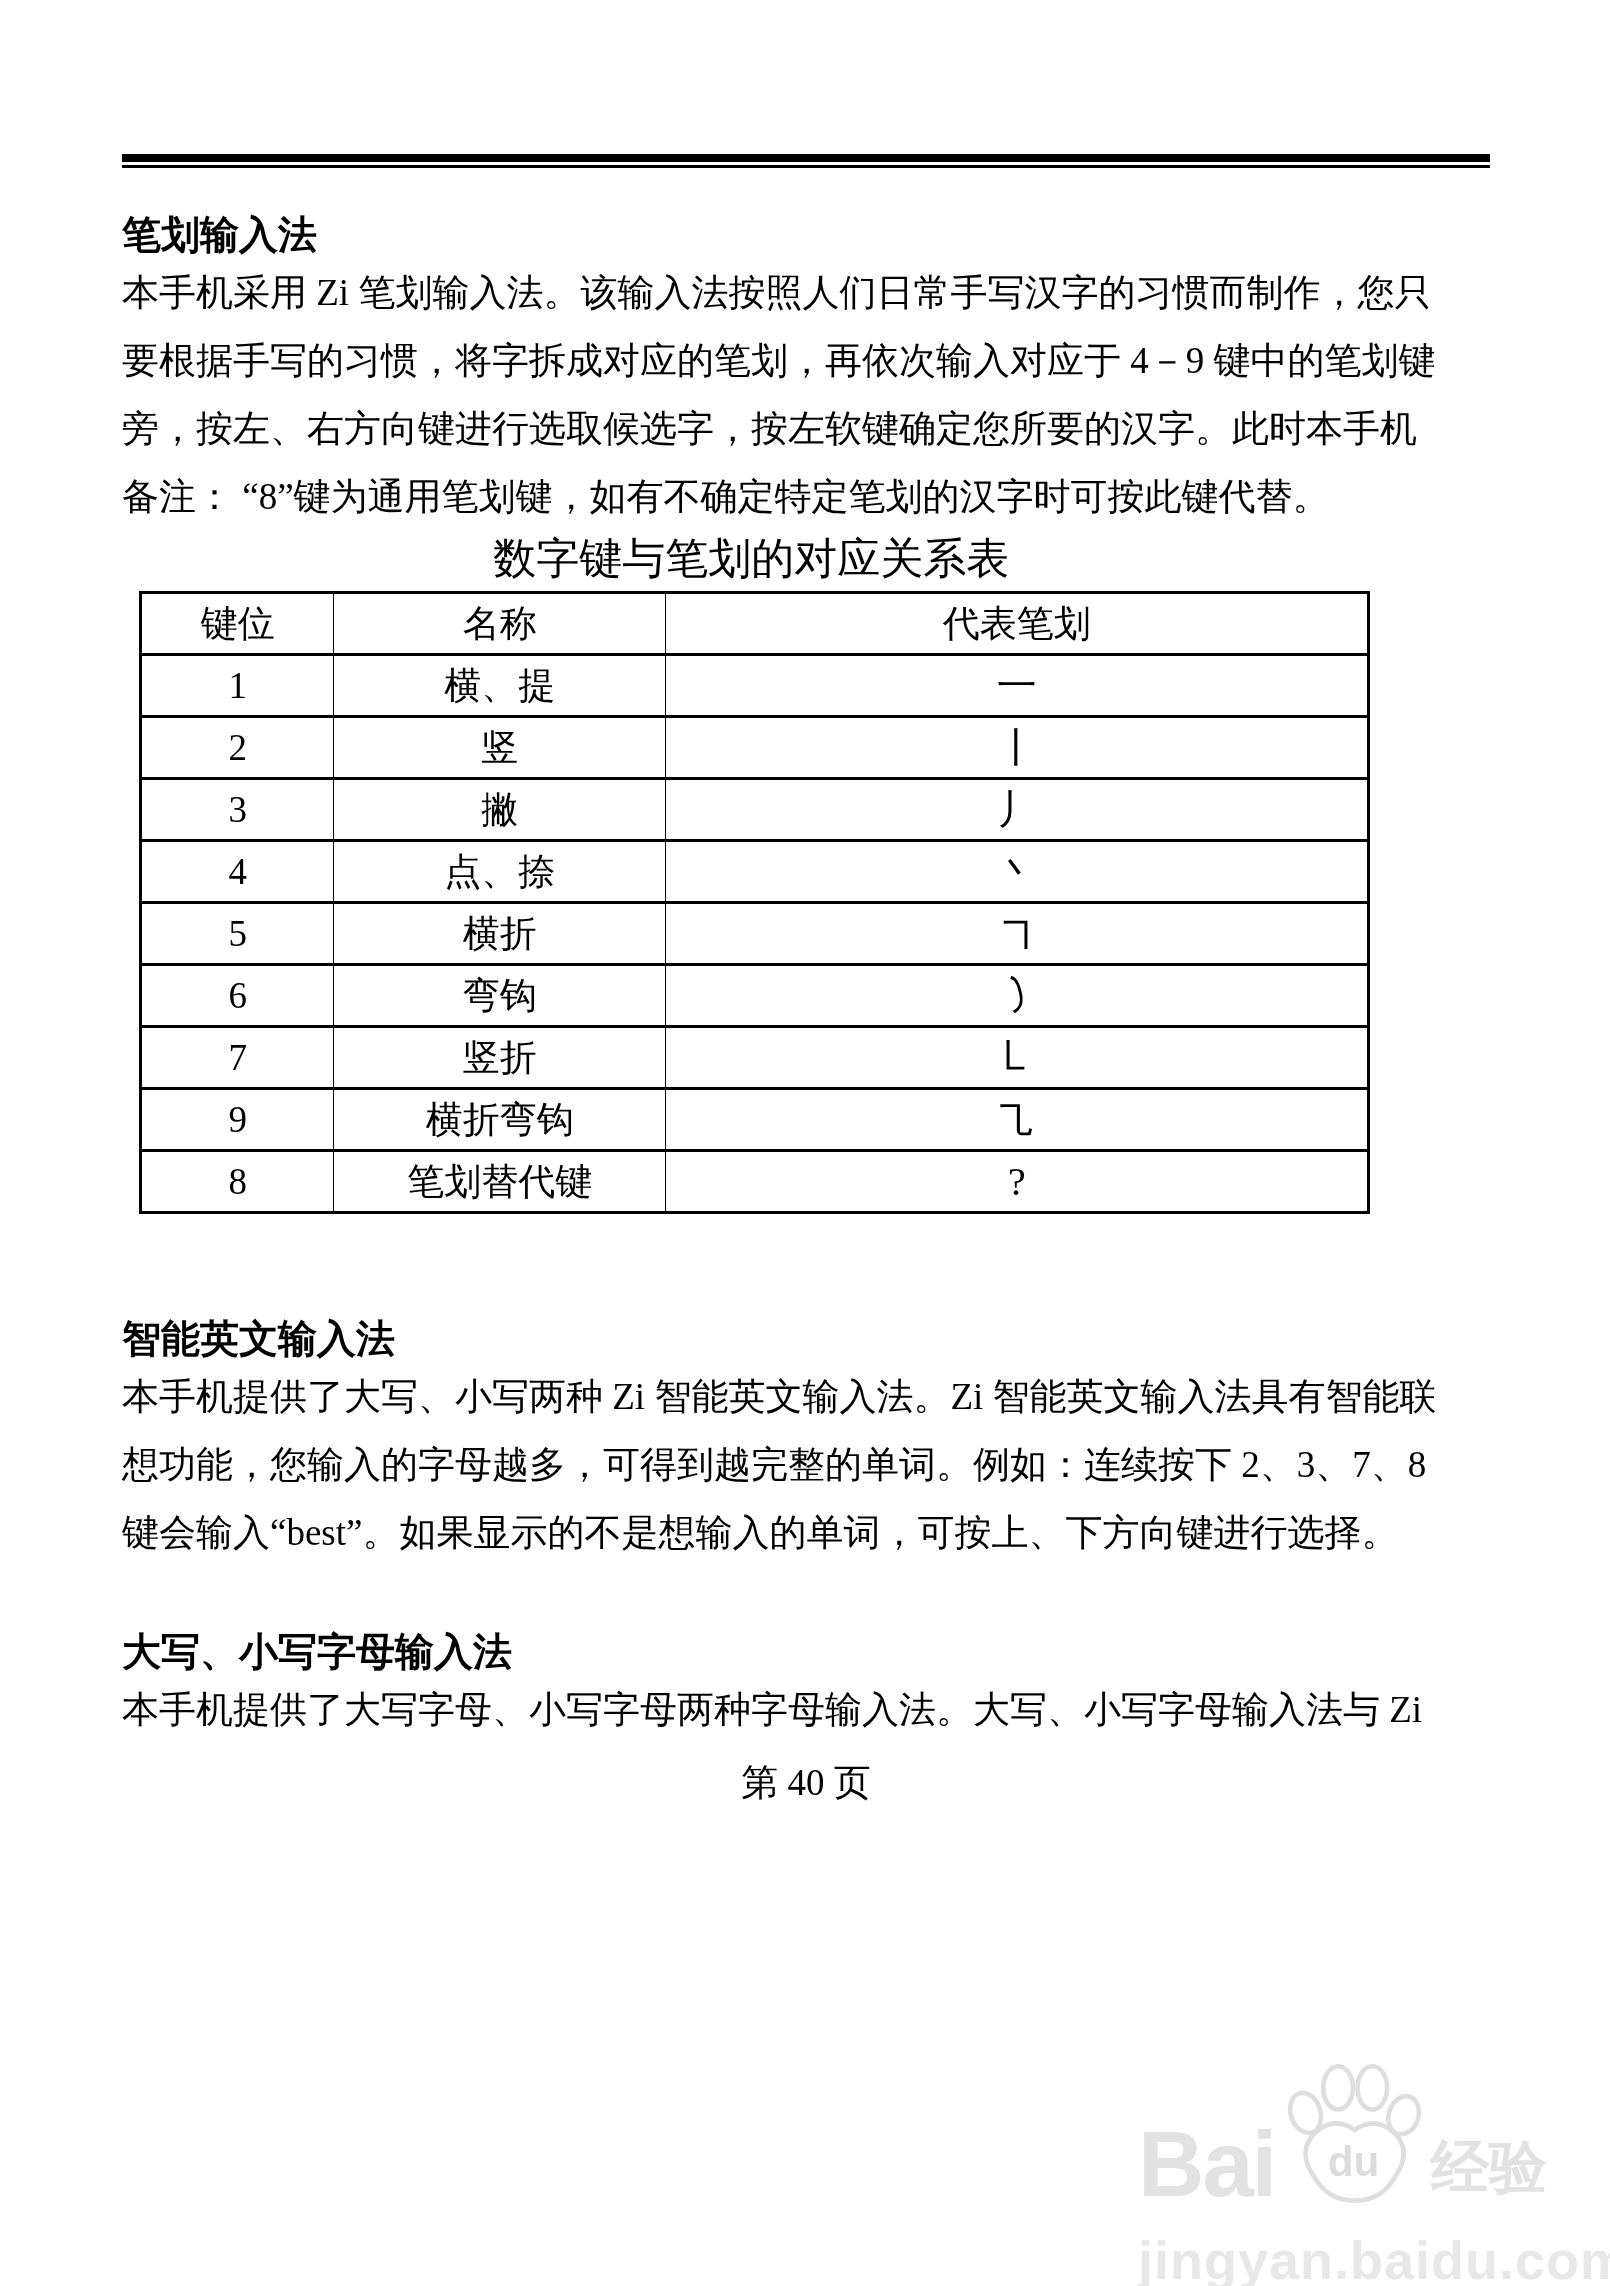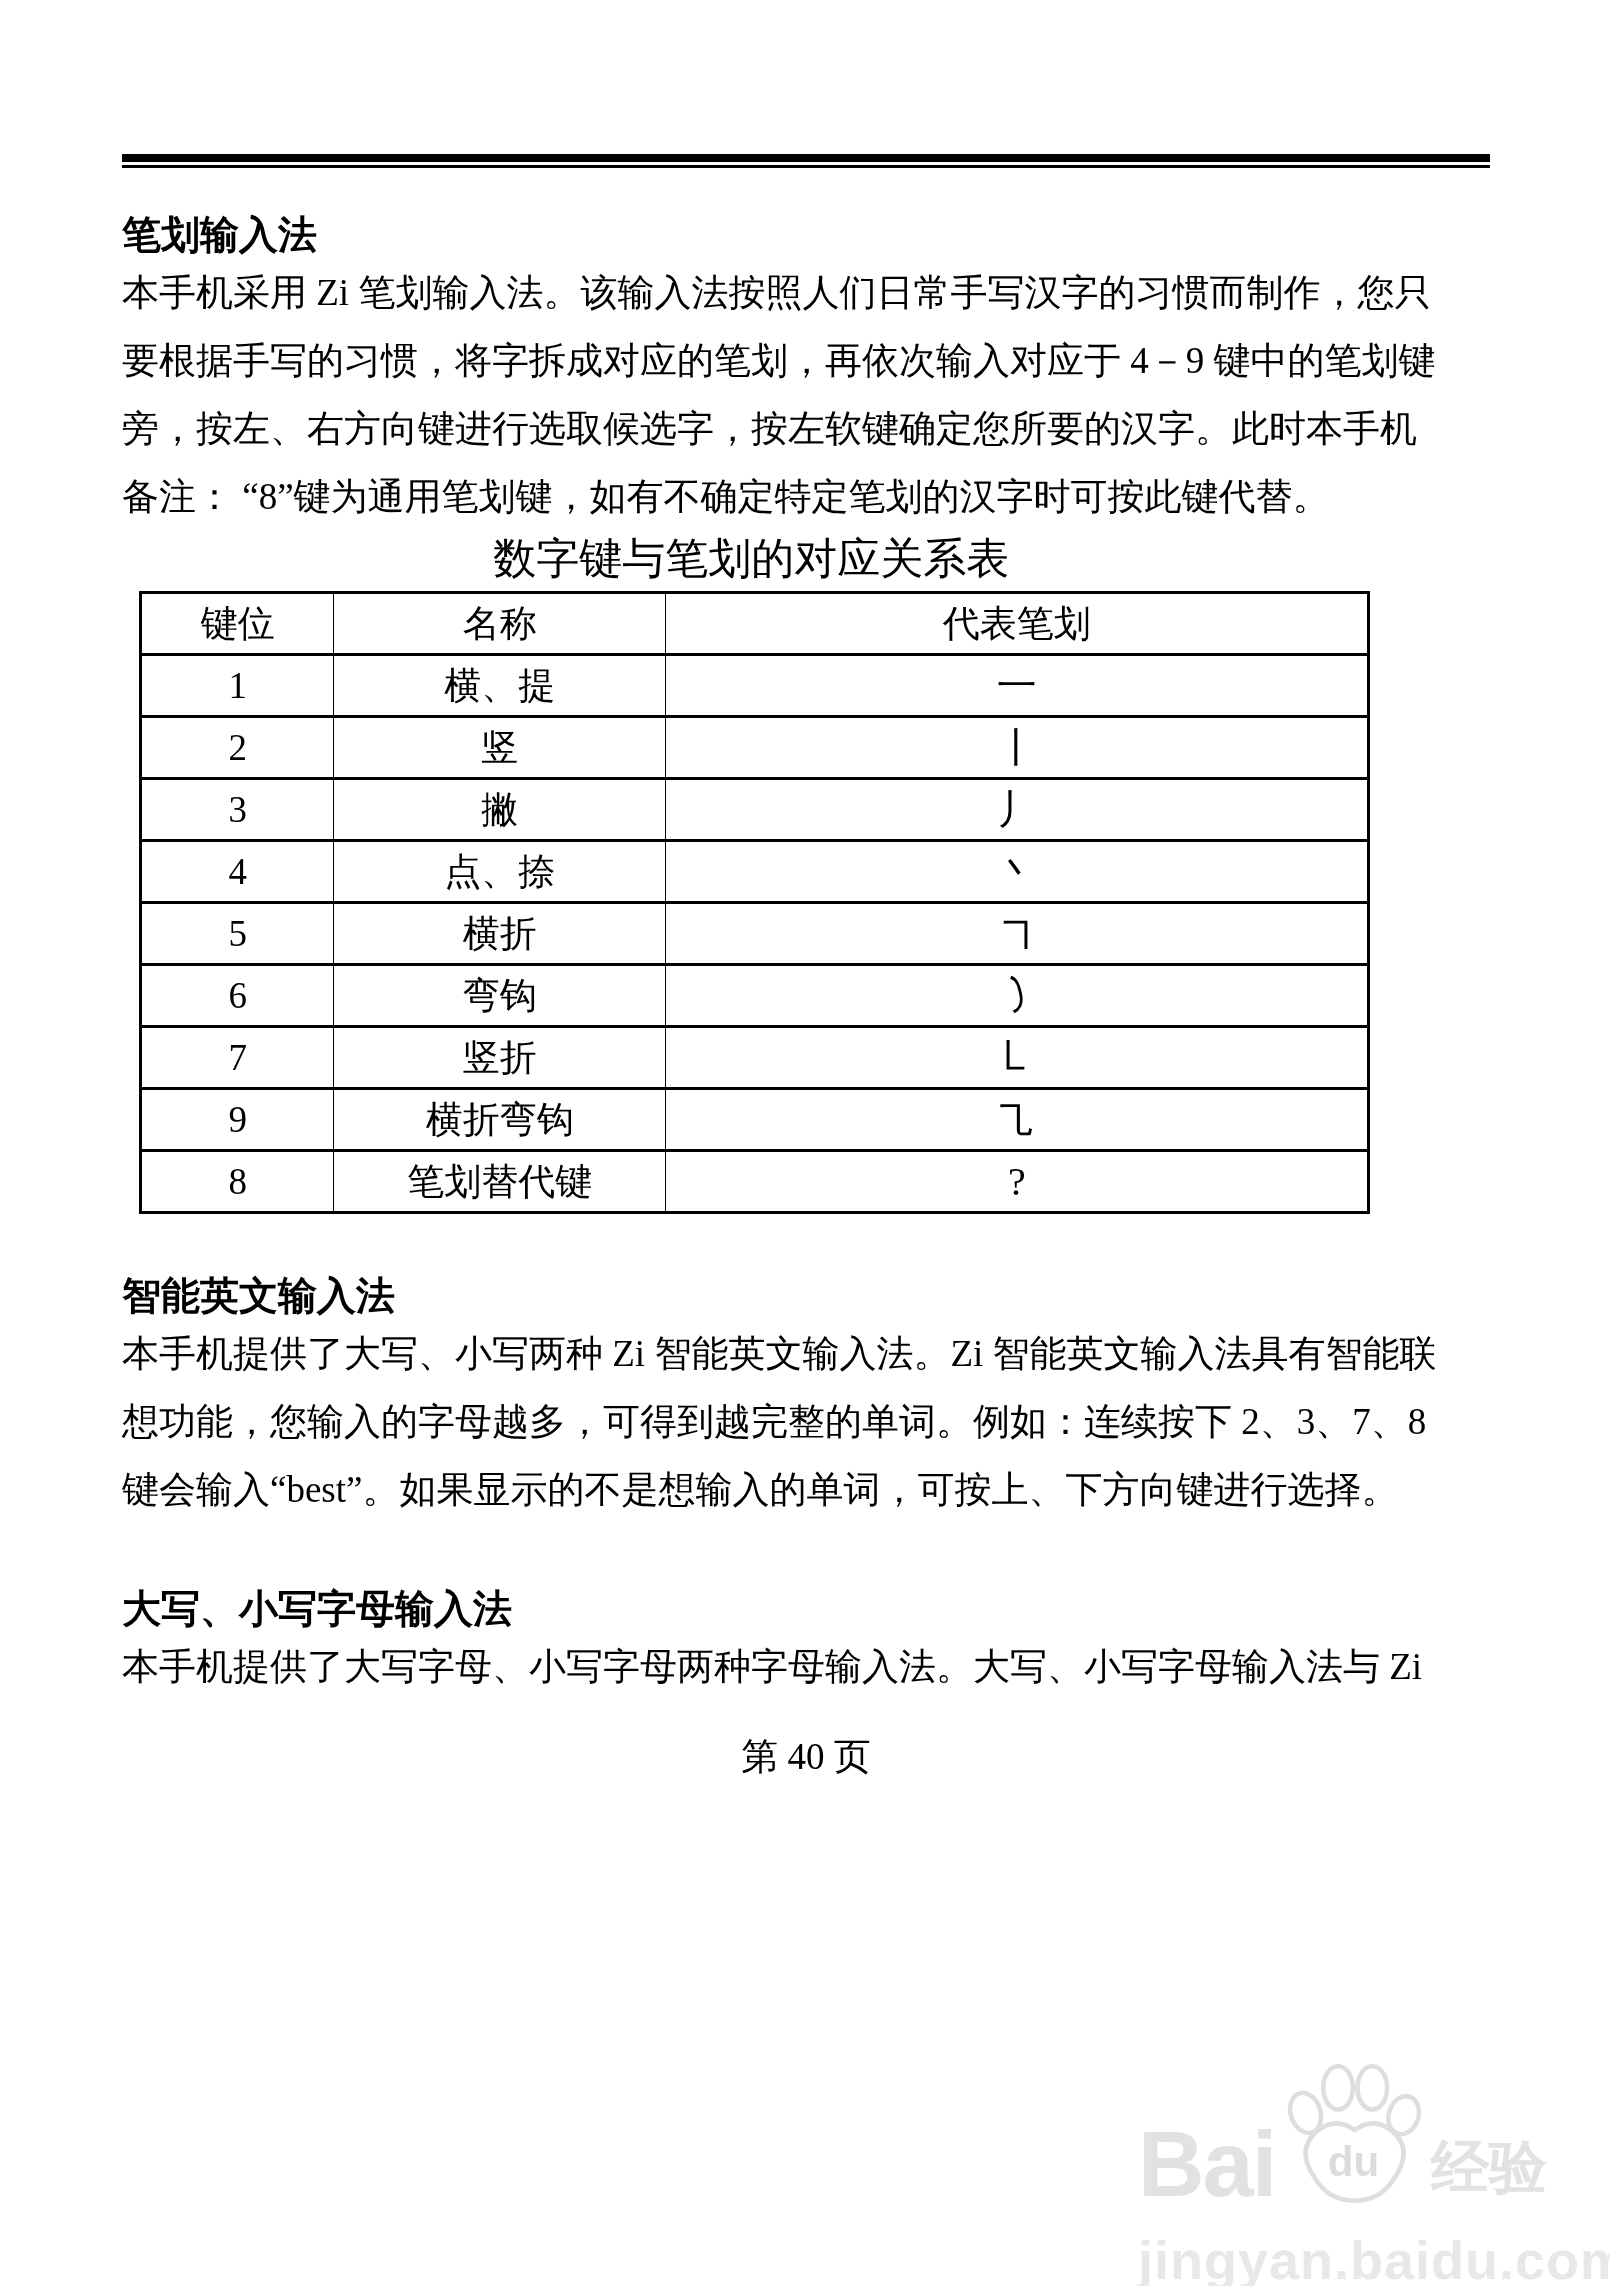--- a/index.html
+++ b/index.html
@@ -33,23 +33,23 @@
   table.strokes th,table.strokes td{
     border:1.9px solid #000;border-top-width:3.8px;border-bottom-width:3.8px;
     height:59px;padding:0;text-align:center;vertical-align:middle;
     font-size:37px;font-weight:normal;
   }
   table.strokes .c0{width:191px}
   table.strokes .c1{width:331px}
   table.strokes .c2{width:701px}
   table.strokes td.c2{font-size:40px}
 
-  #sec-english{margin-top:58px}
+  #sec-english{margin-top:101px}
   #sec-case{margin-top:61px}
-  .pageno{margin-top:31px;height:50px;line-height:50px;text-align:center;font-size:37px}
+  .pageno{margin-top:14px;height:50px;line-height:50px;text-align:center;font-size:37px}
 
   
   .wm{position:absolute;left:1138px;top:2044px;width:413px;
       font-family:"Liberation Sans","DejaVu Sans",sans-serif;color:#e2e2e2;}
   .wm-row{display:flex;align-items:flex-end;height:183px}
   .wm-bai{font-size:92px;font-weight:bold;line-height:125px;letter-spacing:-1.9px}
   .wm-paw{width:171px;height:178px;margin:0 -7.7px;flex:0 0 auto}
   .wm-jy{font-size:58px;font-weight:bold;line-height:121px}
   .wm-url{font-size:54px;font-weight:bold;letter-spacing:1px;color:#e8e8e8;margin-top:1.9px}
 </style>

